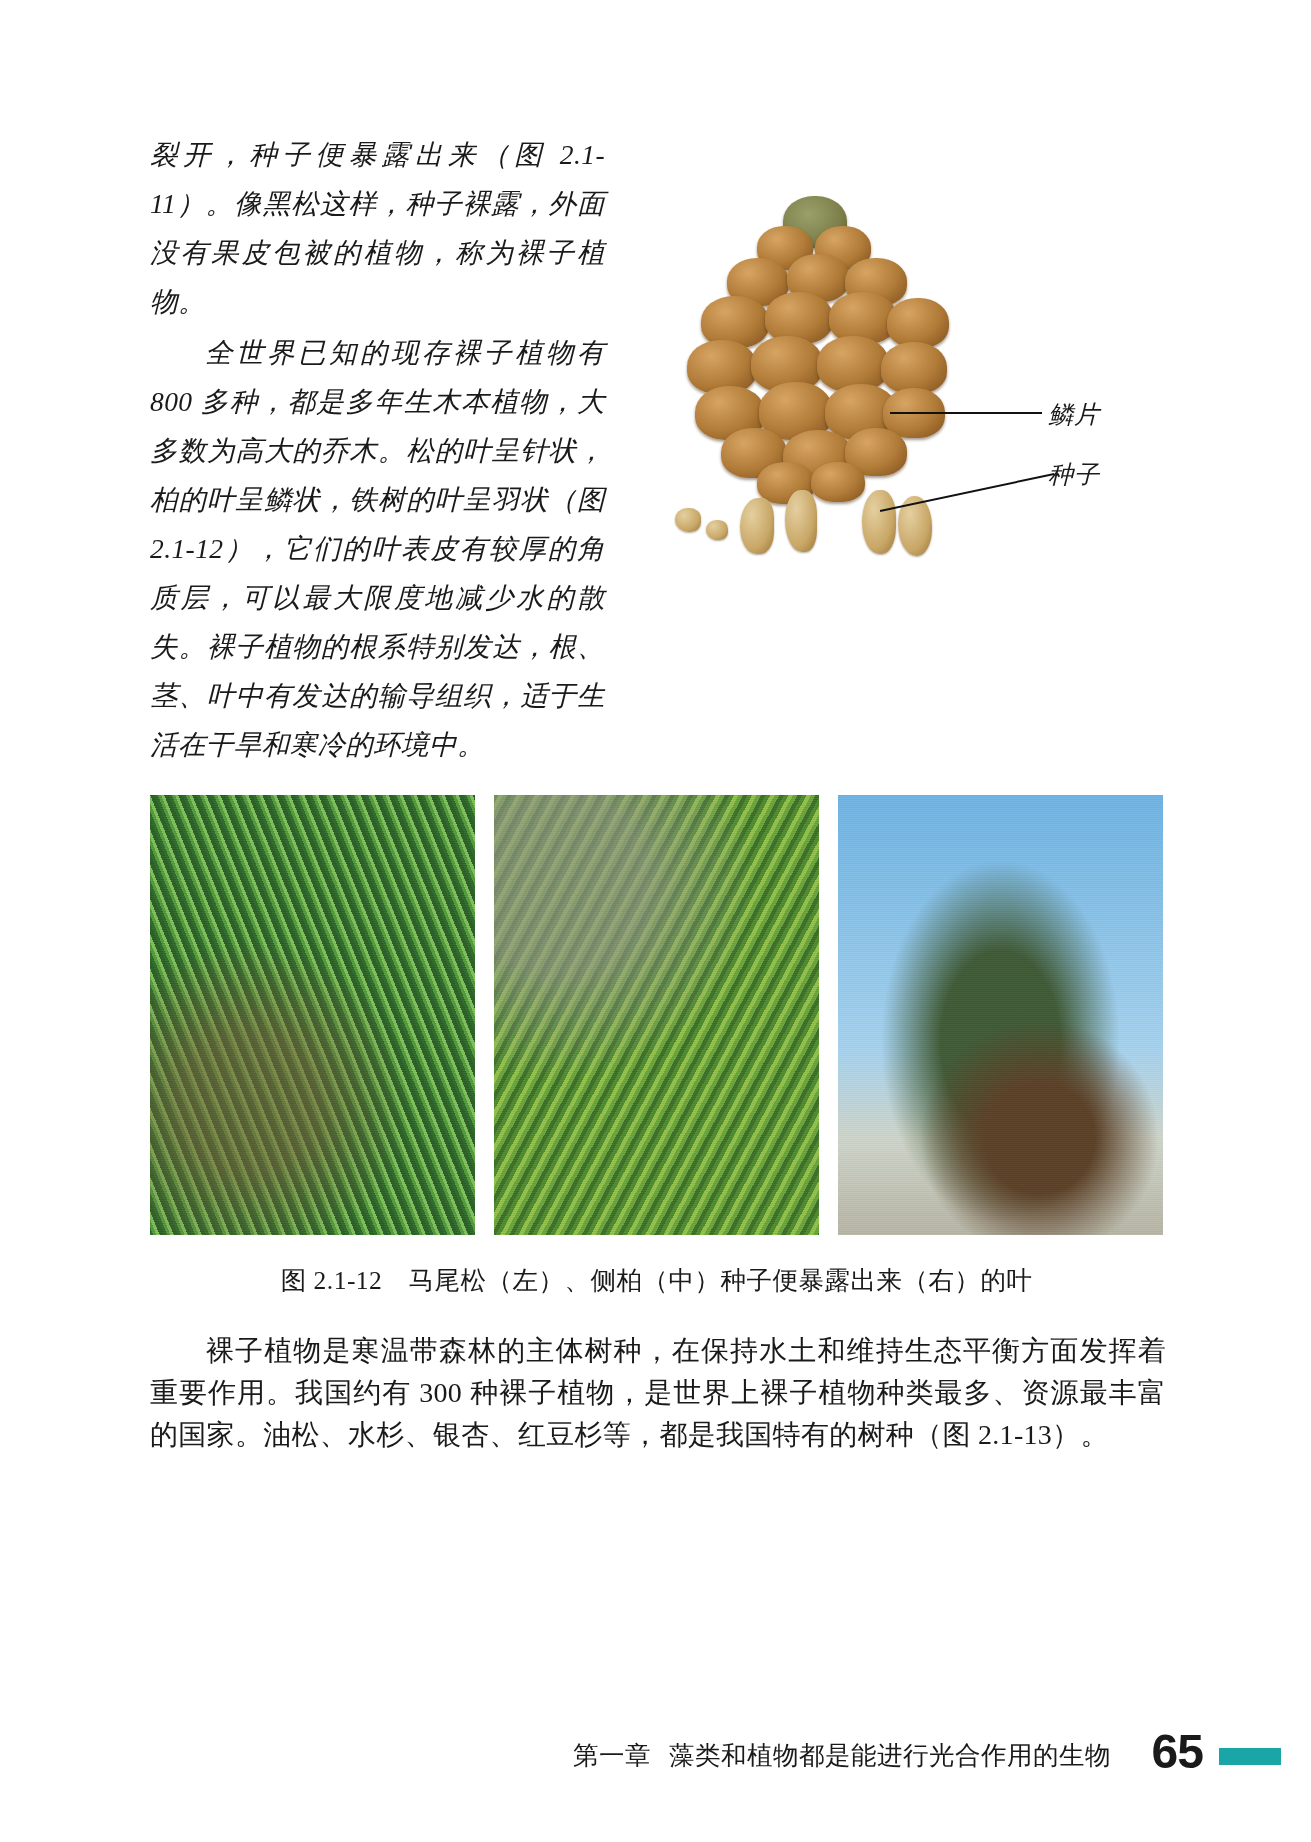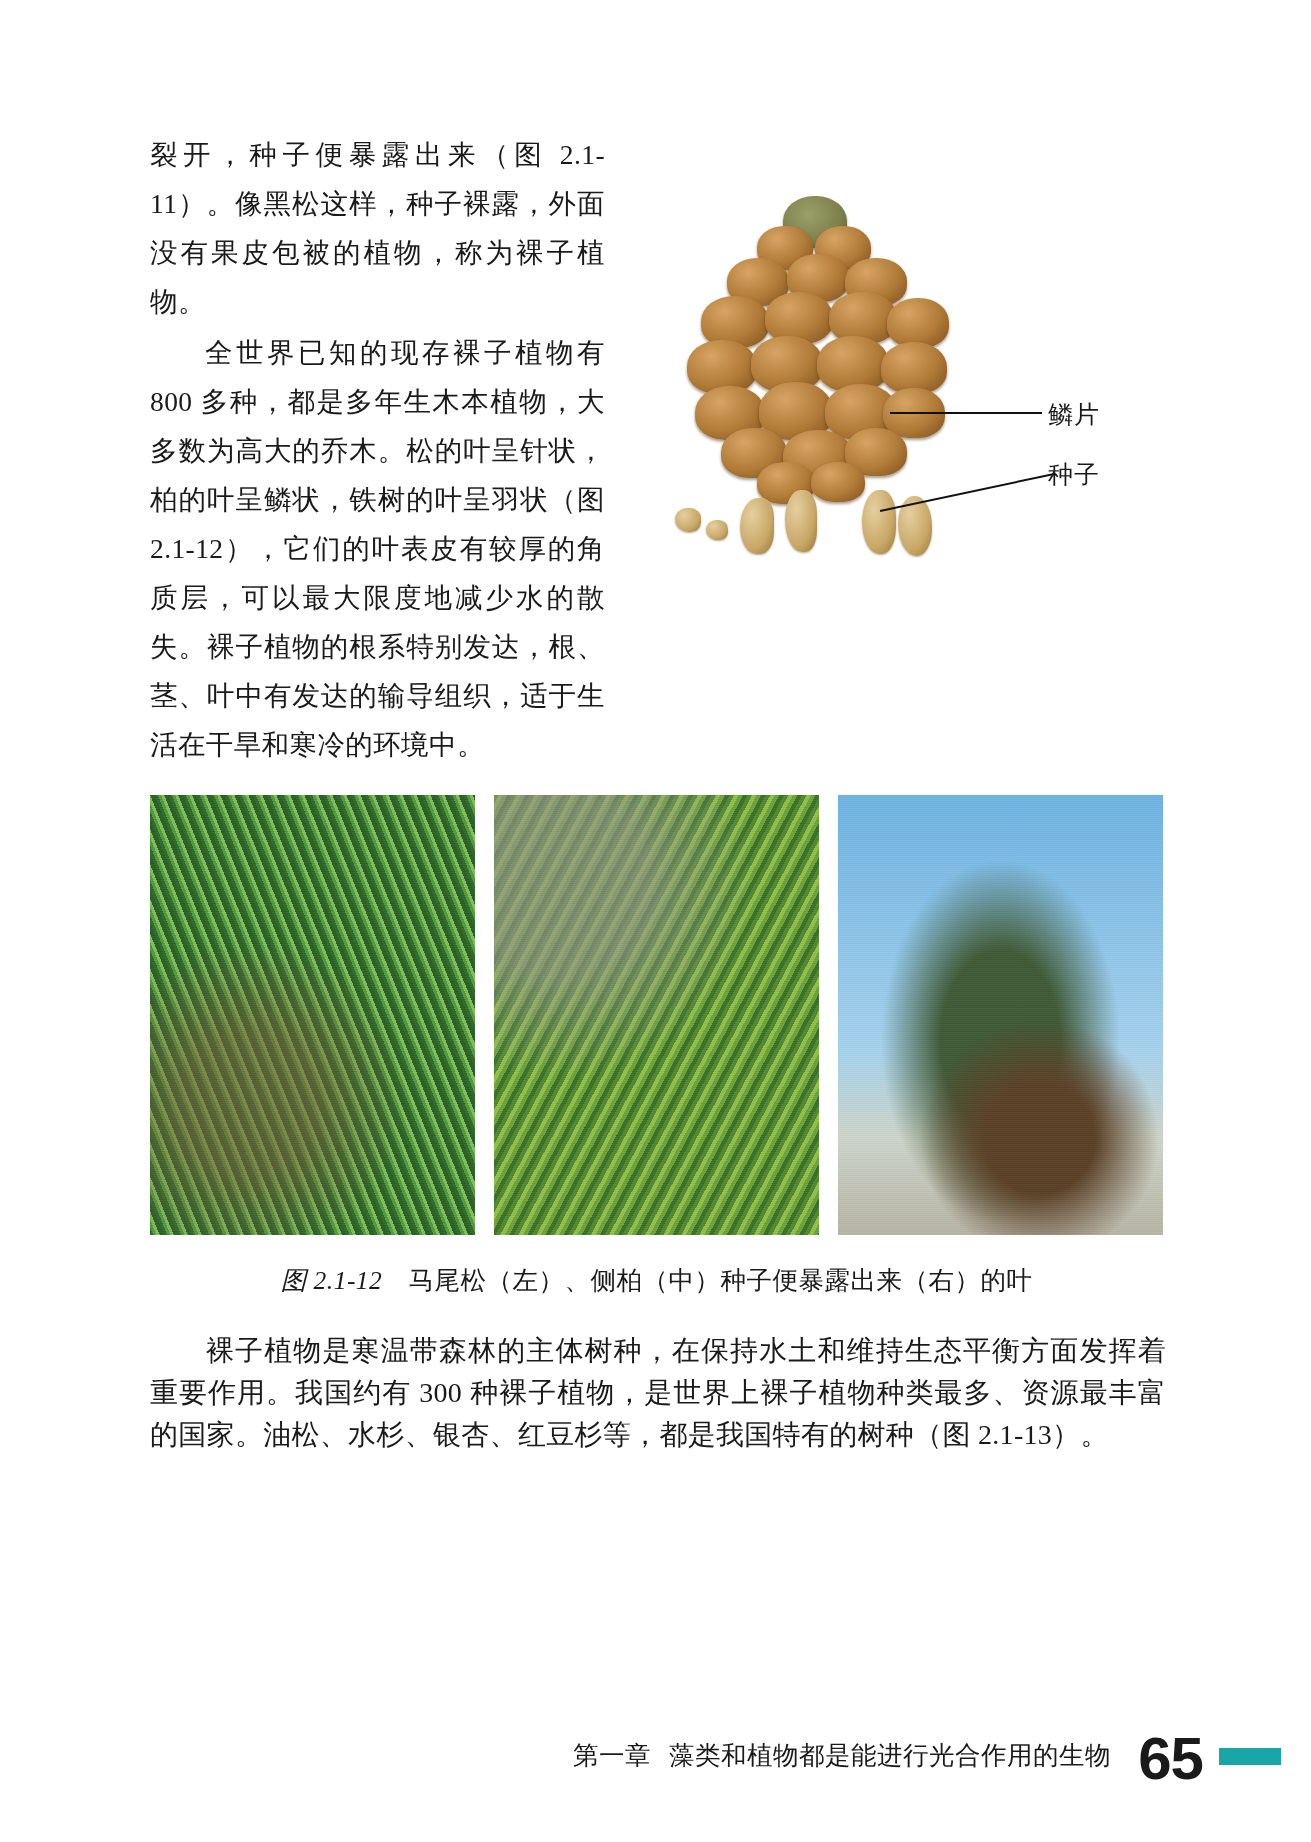--- a/index.html
+++ b/index.html
@@ -21,20 +21,21 @@
     inset: 0;
   }
 
   
   .top-section {
     position: absolute;
     left: 150px;
     top: 130px;
     width: 1020px;
     height: 600px;
+    font-style: italic;
   }
 
   .text-col {
     position: absolute;
     left: 0;
     top: 0;
     width: 455px;
   }
 
   .para {
@@ -108,21 +109,21 @@
   .photos-caption {
     position: absolute;
     left: 150px;
     top: 1263px;
     width: 1013px;
     text-align: center;
     font-size: 25.5px;
     letter-spacing: 0.5px;
     white-space: nowrap;
   }
-  .photos-caption .cap-num { margin-right: 26px; font-style: italic; }
+  .photos-caption .cap-num { margin-right: 26px; }
 
   
   .bottom-para {
     position: absolute;
     left: 150px;
     top: 1330px;
     width: 1016px;
     font-size: 28px;
     line-height: 42px;
     letter-spacing: 0.3px;
@@ -146,21 +147,21 @@
     top: 14px;
     font-size: 25.5px;
     letter-spacing: 0.5px;
     white-space: nowrap;
   }
   .footer-text .chap { margin-right: 18px; }
   .page-num {
     position: absolute;
     right: 108px;
     top: 0px;
-    font-size: 60px;
+    font-size: 48px;
     font-weight: bold;
     font-family: "Liberation Sans", sans-serif;
     letter-spacing: -1px;
   }
   .footer-bar {
     position: absolute;
     right: 30px;
     top: 24px;
     width: 62px;
     height: 17px;

